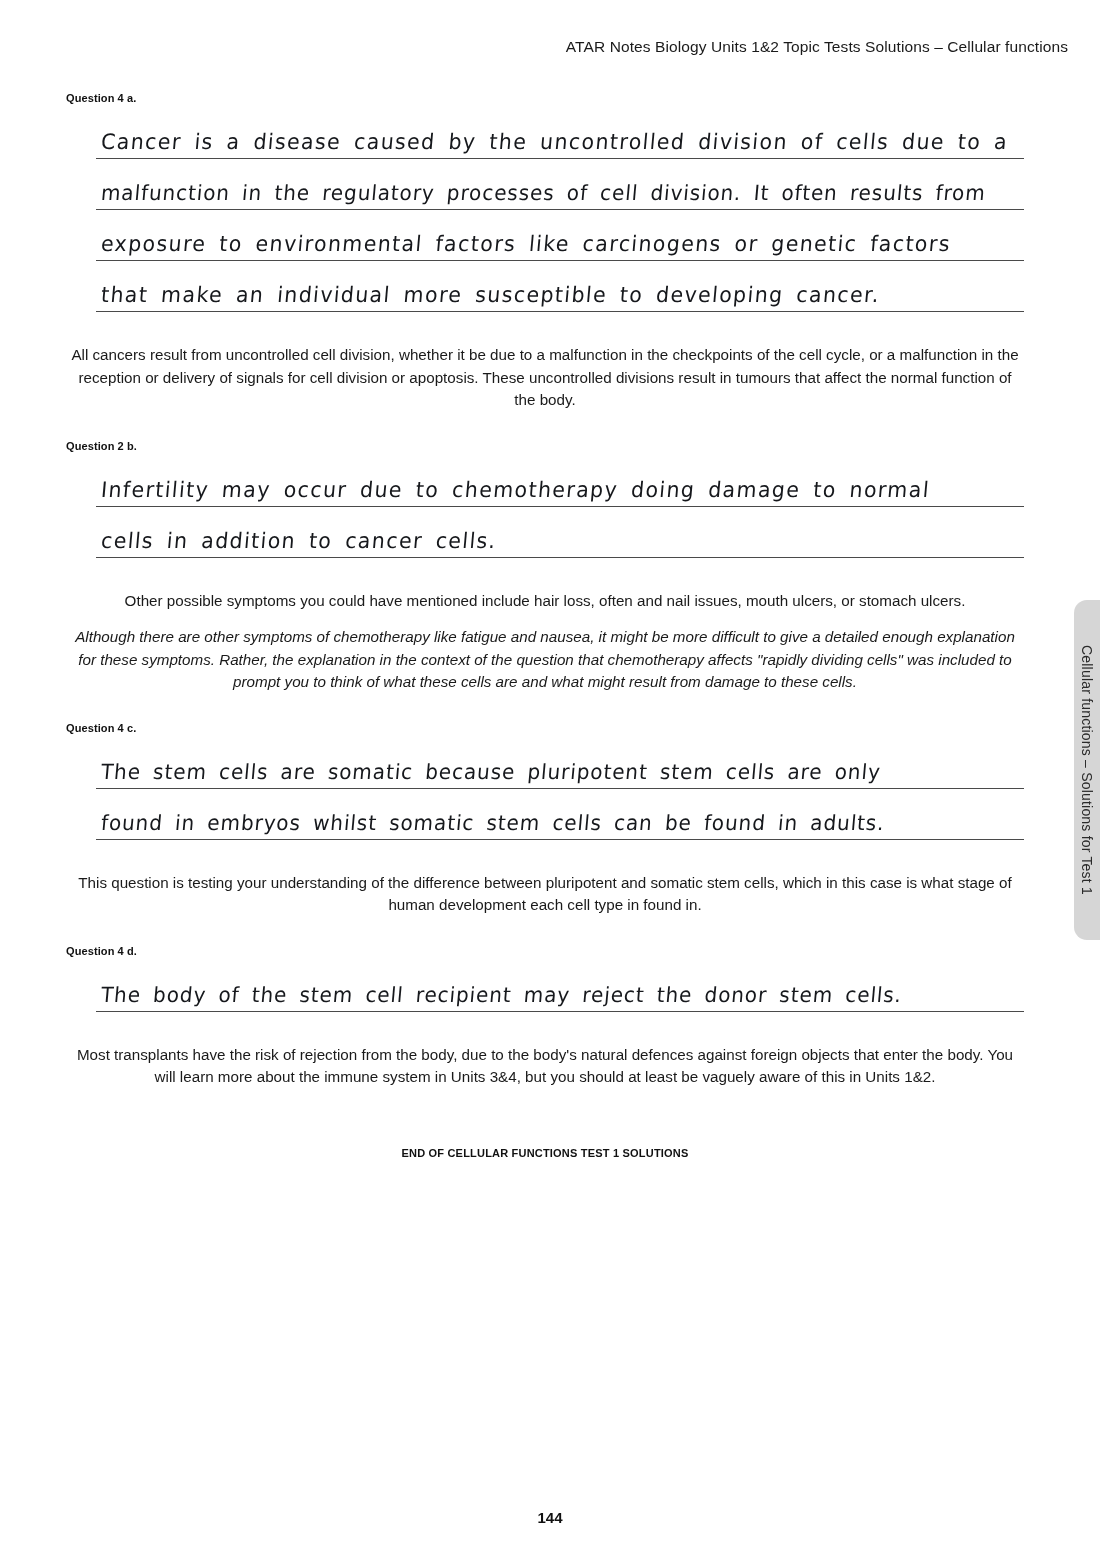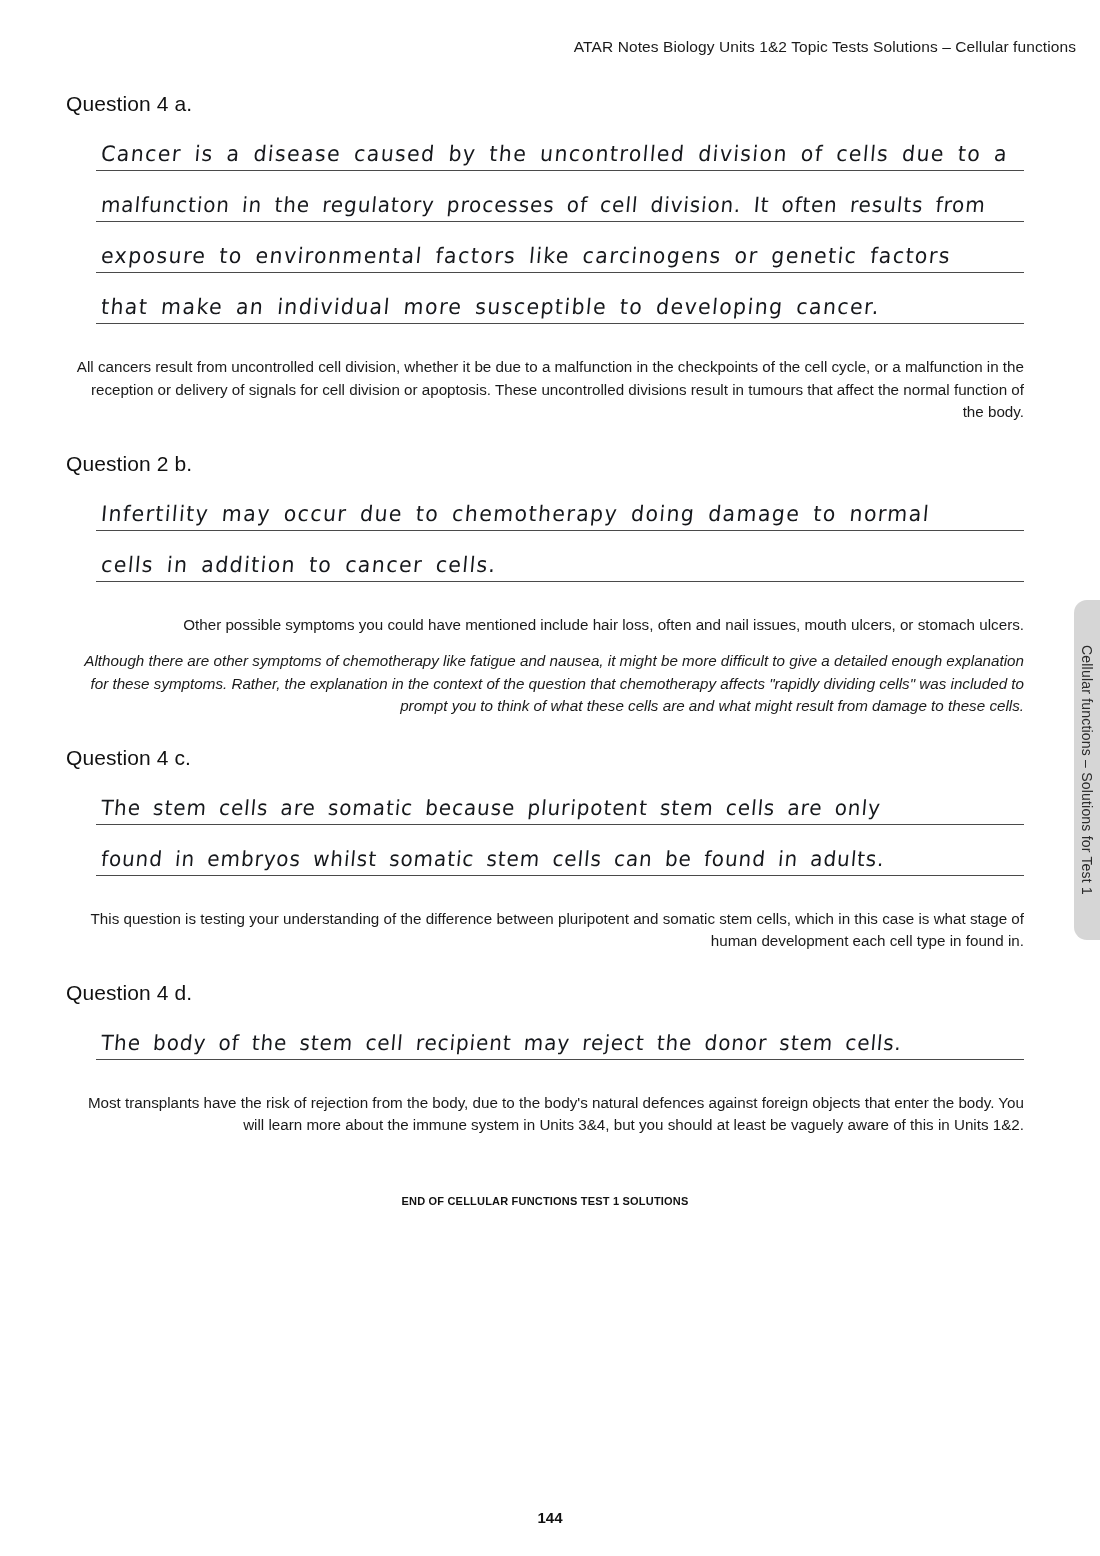--- a/index.html
+++ b/index.html
@@ -15,48 +15,48 @@
     position: relative;
     width: 1100px;
     height: 1556px;
     background: #ffffff;
     overflow: hidden;
     box-sizing: border-box;
   }
   .header {
     position: absolute;
     top: 38px;
-    right: 24px;
+    right: 32px;
     font-size: 15.5px;
     color: #1a1a1a;
     letter-spacing: 0.1px;
     white-space: nowrap;
   }
   .content {
     position: absolute;
     left: 66px;
     top: 92px;
     width: 958px;
   }
   .q-label {
-    font-size: 21px;
-    font-weight: normal;
+    font-size: 11px;
+    font-weight: bold;
     color: #111111;
     margin: 0 0 10px 0;
     letter-spacing: 0.1px;
   }
   .q-label.spaced {
     margin-top: 28px;
   }
   .para {
     font-size: 15.2px;
     line-height: 1.48;
     color: #1a1a1a;
     margin: 0 0 0 0;
-    text-align: right;
+    text-align: center;
   }
   .para + .para {
     margin-top: 14px;
     font-style: italic;
   }
   .block-gap {
     height: 22px;
   }
   
   .hand-block {

